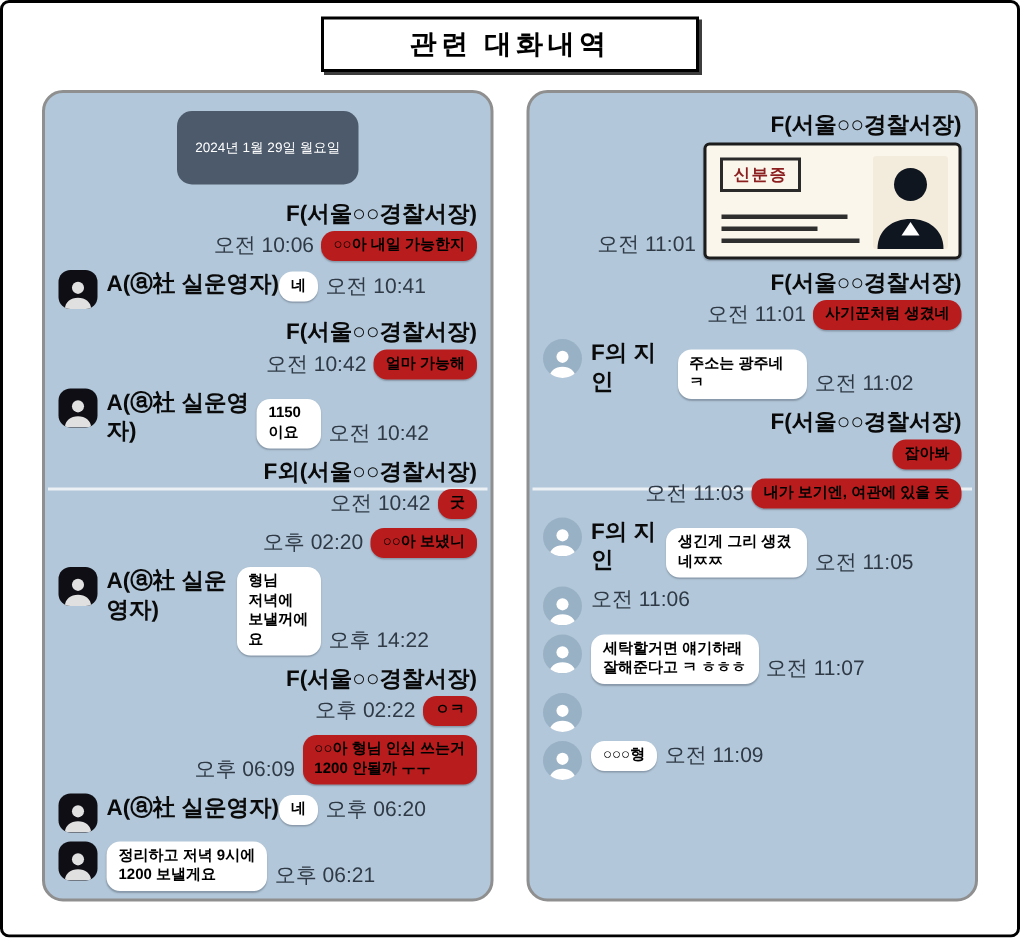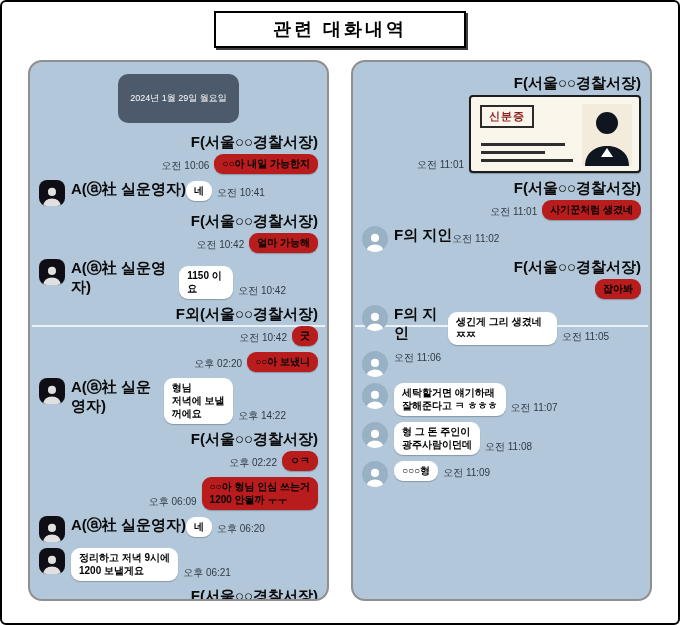--- a/index.html
+++ b/index.html
@@ -20,21 +20,21 @@
   .msg.right{display:flex;flex-direction:column;align-items:flex-end;}
   .msg.left{display:flex;align-items:flex-start;gap:6px;}
   .sender{font-size:15px;font-weight:700;color:#0a0a0a;margin-bottom:2px;}
   .msg.right .sender{text-align:right;}
   .row{display:flex;align-items:flex-end;gap:5px;}
   .bubble{box-sizing:border-box;max-width:182px;padding:3px 8px 4px;border-radius:9px;
          font-size:10px;font-weight:700;color:#000;white-space:pre-line;line-height:1.3;
          box-shadow:0 1px 1px rgba(55,65,80,0.35);}
   .msg.right .bubble{background:#b91c1c;}
   .msg.left .bubble{background:#fff;}
-  .time{font-size:10px;color:#2f3a46;white-space:nowrap;padding-bottom:1px;}
+  .time{font-size:14px;color:#2f3a46;white-space:nowrap;padding-bottom:1px;}
   .content{display:flex;max-width:215px;}
   .avatar{flex:0 0 26px;width:26px;height:26px;overflow:hidden;display:flex;
          align-items:flex-end;justify-content:center;}
   .panel-left .avatar{background:#0e0e14;border-radius:8px;}
   .panel-right .avatar{background:#99b1c5;border-radius:50%;}
   .avatar svg{width:22px;height:22px;display:block;}
   .panel-left .avatar .person{fill:#e0e0e0;}
   .panel-right .avatar .person{fill:#ffffff;}
   .id-card{position:relative;box-sizing:border-box;width:172px;height:78px;background:#fbf6ec;
          border:2px solid #1c1c1c;border-radius:4px;box-shadow:0 1px 1px rgba(55,65,80,.35);}
@@ -217,29 +217,37 @@
           <div class="msg left">
     <div class="avatar">
       <svg viewBox="0 0 24 24">
         <circle class="person" cx="12" cy="8.6" r="4.4"></circle>
         <path class="person" d="M2.5 24c0-5 4.2-8.2 9.5-8.2s9.5 3.2 9.5 8.2z"></path>
       </svg>
     </div>
     <div class="content">
       <div class="sender">F의 지인</div>
       <div class="row">
+        <div class="bubble">주소는 광주네ㅋ</div>
         <span class="time">오전 11:02</span>
       </div>
     </div>
   </div>
           <div class="msg right">
     <div class="sender">F(서울○○경찰서장)</div>
     <div class="row">
 
       <div class="bubble">잡아봐</div>
+    </div>
+  </div>
+          <div class="msg right">
+
+    <div class="row">
+      <span class="time">오전 11:03</span>
+      <div class="bubble">내가 보기엔, 여관에 있을 듯</div>
     </div>
   </div>
           <div class="msg left">
     <div class="avatar">
       <svg viewBox="0 0 24 24">
         <circle class="person" cx="12" cy="8.6" r="4.4"></circle>
         <path class="person" d="M2.5 24c0-5 4.2-8.2 9.5-8.2s9.5 3.2 9.5 8.2z"></path>
       </svg>
     </div>
     <div class="content">
@@ -280,28 +288,20 @@
       </div>
     </div>
   </div>
           <div class="msg left">
     <div class="avatar">
       <svg viewBox="0 0 24 24">
         <circle class="person" cx="12" cy="8.6" r="4.4"></circle>
         <path class="person" d="M2.5 24c0-5 4.2-8.2 9.5-8.2s9.5 3.2 9.5 8.2z"></path>
       </svg>
     </div>
-    <div class="content">
-
-      <div class="row">
-        <div class="bubble">형 그 돈 주인이
-광주사람이던데</div>
-        <span class="time">오전 11:08</span>
-      </div>
-    </div>
   </div>
           <div class="msg left">
     <div class="avatar">
       <svg viewBox="0 0 24 24">
         <circle class="person" cx="12" cy="8.6" r="4.4"></circle>
         <path class="person" d="M2.5 24c0-5 4.2-8.2 9.5-8.2s9.5 3.2 9.5 8.2z"></path>
       </svg>
     </div>
     <div class="content">
 

